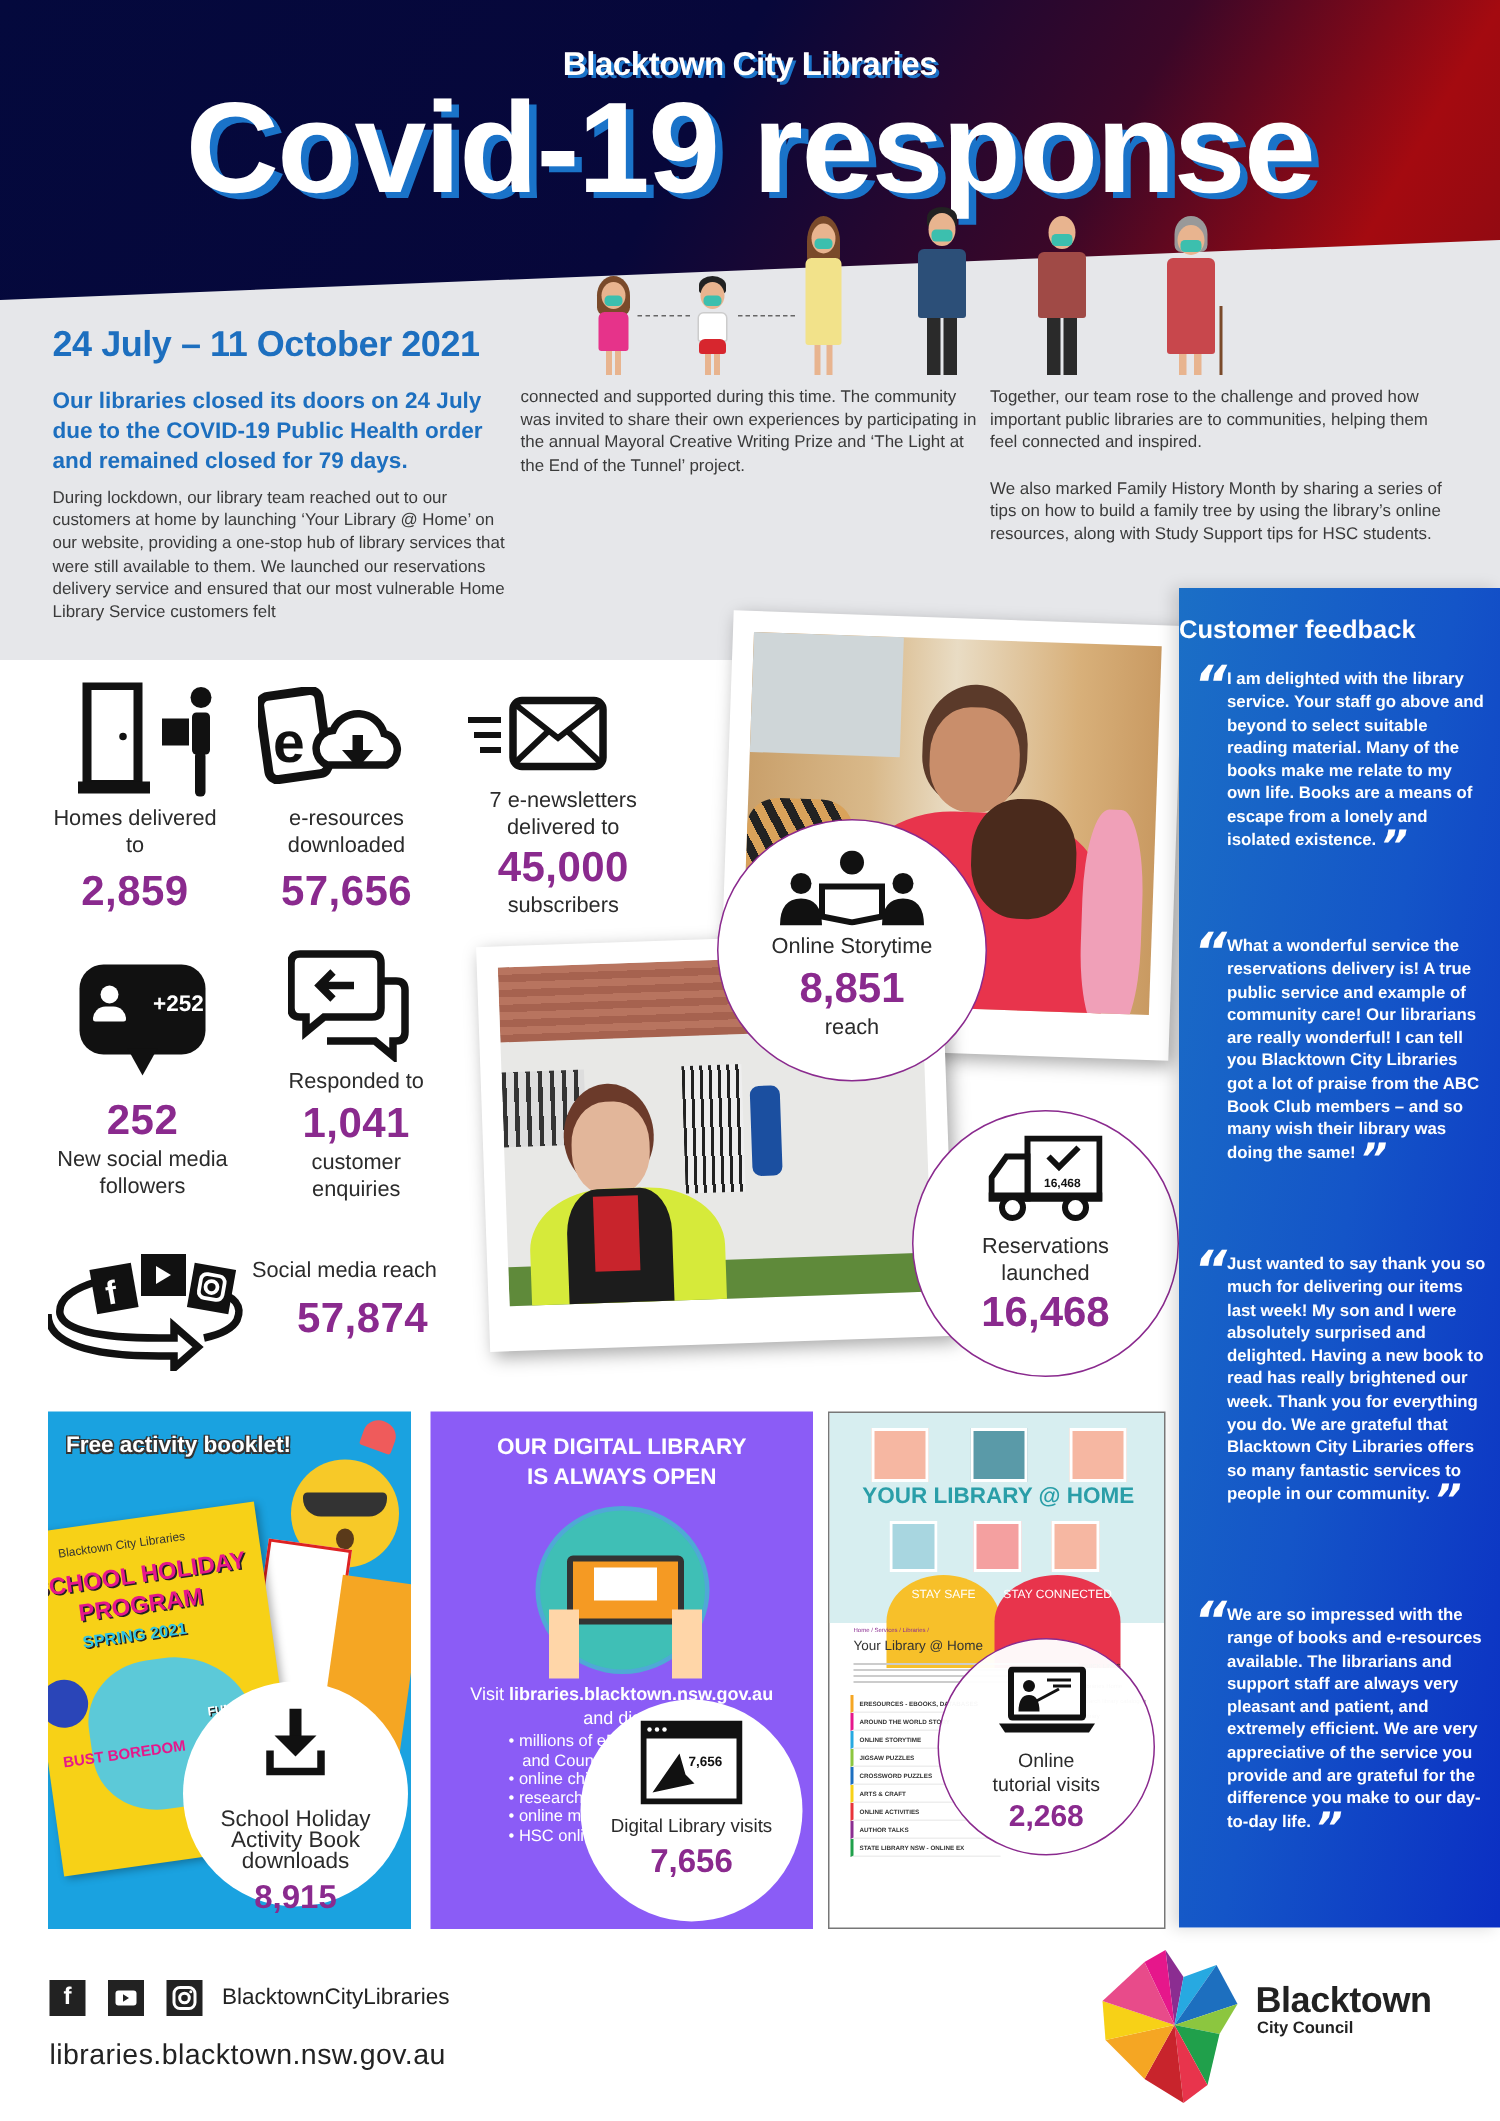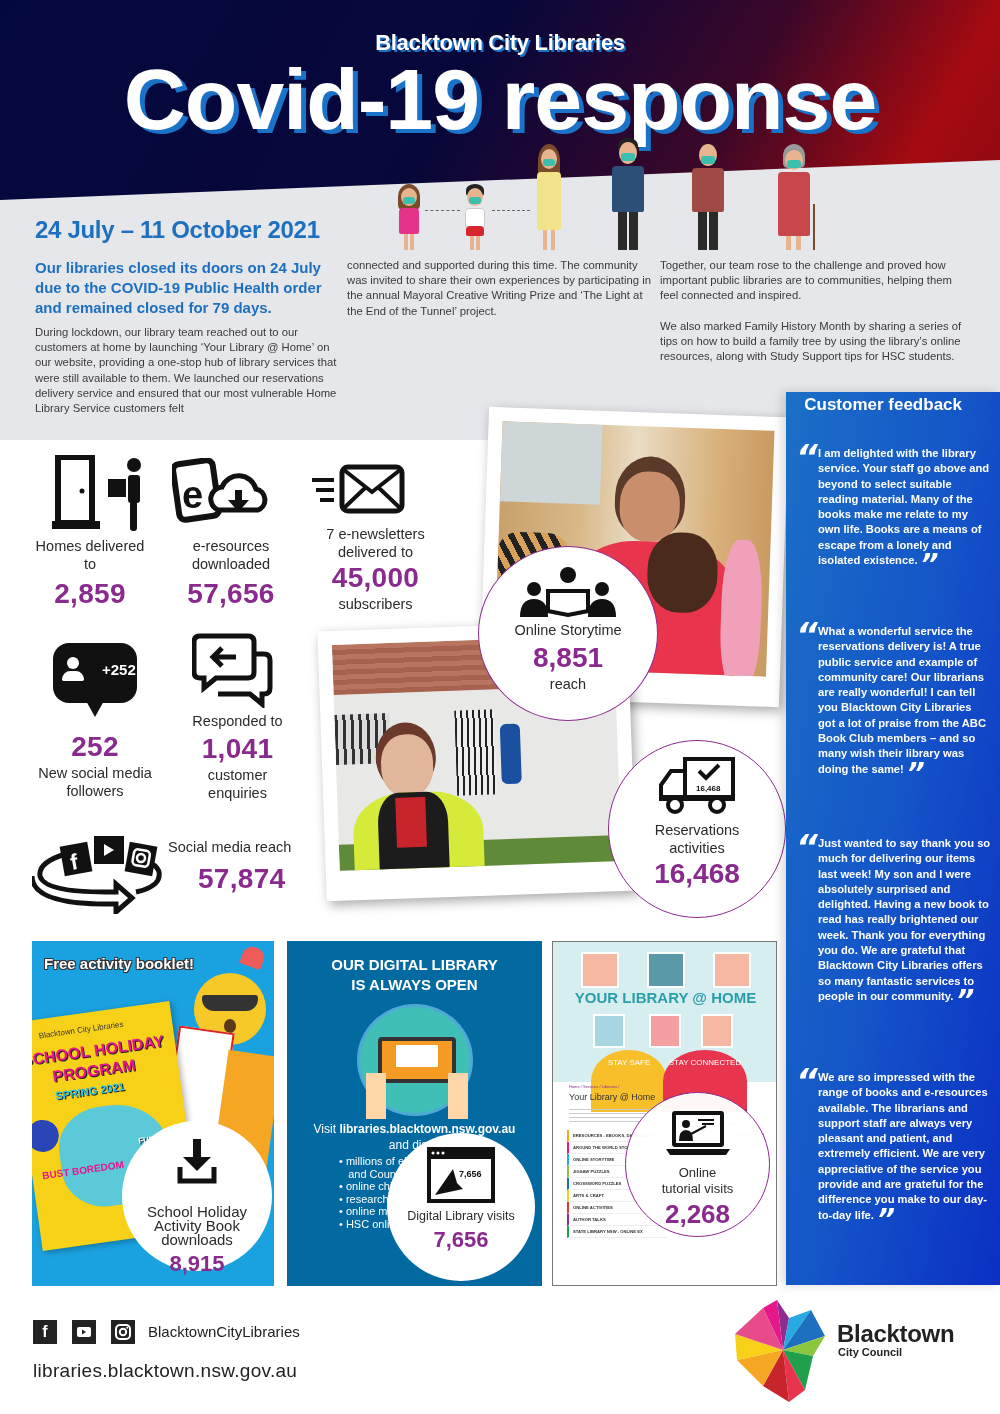--- a/index.html
+++ b/index.html
@@ -30,21 +30,21 @@
   .para { font-size: 11.3px; line-height: 15.2px; color: #3a3a3a; }
   .col1 { left: 35px; top: 325px; width: 305px; }
   .col2 { left: 347px; top: 258px; width: 305px; }
   .col3 { left: 660px; top: 258px; width: 310px; }
   .para p { margin-bottom: 15px; }
 
   
   .feedback { left: 786px; top: 392px; width: 214px; height: 893px;
     background: linear-gradient(100deg, #1b6fc6 0%, #1455c8 50%, #0b2fc3 100%);
     box-shadow: -4px 0 10px rgba(0,0,0,.15); }
-  .fb-title { position: absolute; left: 0; width: 176px; top: 3px; text-align: right; font-size: 17px; font-weight: bold; color: #fff; }
+  .fb-title { position: absolute; left: 0; width: 176px; top: 18px; text-align: left; font-size: 17px; font-weight: bold; color: #fff; }
   .quote { position: absolute; left: 10px; width: 196px; font-size: 11.2px; line-height: 15.3px; color: #fff; font-weight: bold; }
   .quote .q-open { position: absolute; left: 0; top: -4px; font-size: 34px; line-height: 30px; font-style: italic; font-weight: bold; color: #fff; font-family: "DejaVu Sans", sans-serif; letter-spacing: -3px; }
   .quote .q-text { display: block; padding-left: 22px; }
   .quote .q-close { display: inline-block; font-size: 28px; line-height: 10px; vertical-align: -10px; font-style: italic; margin-left: 3px; font-family: "DejaVu Sans", sans-serif; letter-spacing: -3px; }
 
   
   .stat { position: absolute; text-align: center; }
   .stat-label { font-size: 14.5px; color: #2b2b2b; line-height: 18px; }
   .stat-value { font-size: 28px; font-weight: bold; color: #8a2a8e; line-height: 34px; letter-spacing: 0.3px; }
   .icon { position: absolute; }
@@ -52,21 +52,21 @@
   
   .photo { position: absolute; background: #fff; box-shadow: 3px 4px 12px rgba(0,0,0,.35); padding: 14px 14px 30px 14px; }
   .photo .pic { width: 100%; height: 100%; position: relative; overflow: hidden; }
   .circle-badge { position: absolute; border-radius: 50%; background: #fff; border: 1.5px solid #8a2a8e; text-align: center; }
   .circle-badge .cb-label { font-size: 14.5px; color: #2b2b2b; line-height: 18px; }
   .circle-badge .cb-value { font-size: 28px; font-weight: bold; color: #8a2a8e; line-height: 34px; }
 
   
   .panel { position: absolute; top: 941px; height: 345px; overflow: hidden; }
   .panel-blue { left: 32px; width: 242px; background: #1aa2e0; }
-  .panel-purple { left: 287px; width: 255px; background: #0369a1; }
+  .panel-purple { left: 287px; width: 255px; background: #8b5cf6; }
   .panel-web { left: 552px; width: 225px; background: #fff; border: 1px solid #777; }
 
   
   .social-sq { position: absolute; width: 24px; height: 24px; background: #222; color: #fff; text-align: center; font-weight: bold; font-size: 16px; line-height: 24px; }
   .footer-handle { left: 148px; top: 1323px; font-size: 15px; color: #222; }
   .footer-url { left: 33px; top: 1360px; font-size: 19px; color: #222; letter-spacing: 0.3px; }
   .council-logo { left: 733px; top: 1298px; width: 100px; height: 104px; }
   .council-name { left: 837px; top: 1323px; font-size: 24px; font-weight: bold; color: #222; line-height: 22px; letter-spacing: -0.3px; }
   .council-sub { left: 838px; top: 1346px; font-size: 11px; font-weight: bold; color: #222; }
 </style>
@@ -274,21 +274,21 @@
 <div class="circle-badge" style="left:608px;top:740px;width:178px;height:178px;">
   <svg style="margin-top:16px;width:76px;height:58px;" viewBox="0 0 76 58">
     <rect x="26" y="2" width="48" height="40" fill="#fff" stroke="#111" stroke-width="4"></rect>
     <path d="M26 14 L12 14 L2 28 L2 42 L26 42 Z" fill="#fff" stroke="#111" stroke-width="4"></path>
     <rect x="0" y="38" width="76" height="6" fill="#111"></rect>
     <circle cx="16" cy="48" r="7" fill="#fff" stroke="#111" stroke-width="4"></circle>
     <circle cx="58" cy="48" r="7" fill="#fff" stroke="#111" stroke-width="4"></circle>
     <path d="M40 14 L47 21 L60 8" fill="none" stroke="#111" stroke-width="4"></path>
     <text x="37" y="34" font-size="8" font-weight="bold" font-family="Liberation Sans, sans-serif" fill="#111">16,468</text>
   </svg>
-  <div class="cb-label" style="width:110px;margin:2px auto 0;">Reservations activities</div>
+  <div class="cb-label" style="width:110px;margin:2px auto 0;">Reservations launched</div>
   <div class="cb-value">16,468</div>
 </div>
 
 <div class="abs feedback">
   <div class="fb-title">Customer feedback</div>
   <div class="quote" style="top:54px;">
     <span class="q-open">“</span>
     <span class="q-text"><span>I am delighted with the library service. Your staff go above and beyond to select suitable reading material. Many of the books make me relate to my own life. Books are a means of escape from a lonely and isolated existence.</span><span class="q-close">”</span></span>
   </div>
   <div class="quote" style="top:232px;">
@@ -413,21 +413,21 @@
       <path d="M13 30 Q13 19 20 19 Q27 19 27 30 Z" fill="#111"></path>
       <path d="M25 23 L40 15" stroke="#111" stroke-width="2"></path>
       <rect x="32" y="8" width="16" height="2" fill="#111"></rect>
         <rect x="36" y="12" width="12" height="2" fill="#111"></rect>
       <path d="M0 38 L64 38 L60 44 L4 44 Z" fill="#111"></path>
     </svg>
     <div style="font-size:13px;color:#2b2b2b;line-height:16px;margin-top:4px;">
       <div>Online</div>
       <div>tutorial visits</div>
     </div>
-    <div style="font-size:26px;font-weight:bold;color:#8a2a8e;margin-top:2px;">2,268</div>
+    <div style="font-size:20px;font-weight:bold;color:#8a2a8e;margin-top:2px;">2,268</div>
   </div>
 </div>
 
 <div class="social-sq" style="left:33px;top:1320px;">f</div>
 <div class="social-sq" style="left:72px;top:1320px;">
   <svg width="24" height="24" viewBox="0 0 24 24">
       <rect x="5" y="7" width="14" height="10" rx="2" fill="#fff"></rect>
       <polygon points="10,9.5 10,14.5 14,12" fill="#222"></polygon>
     </svg>
 </div>

